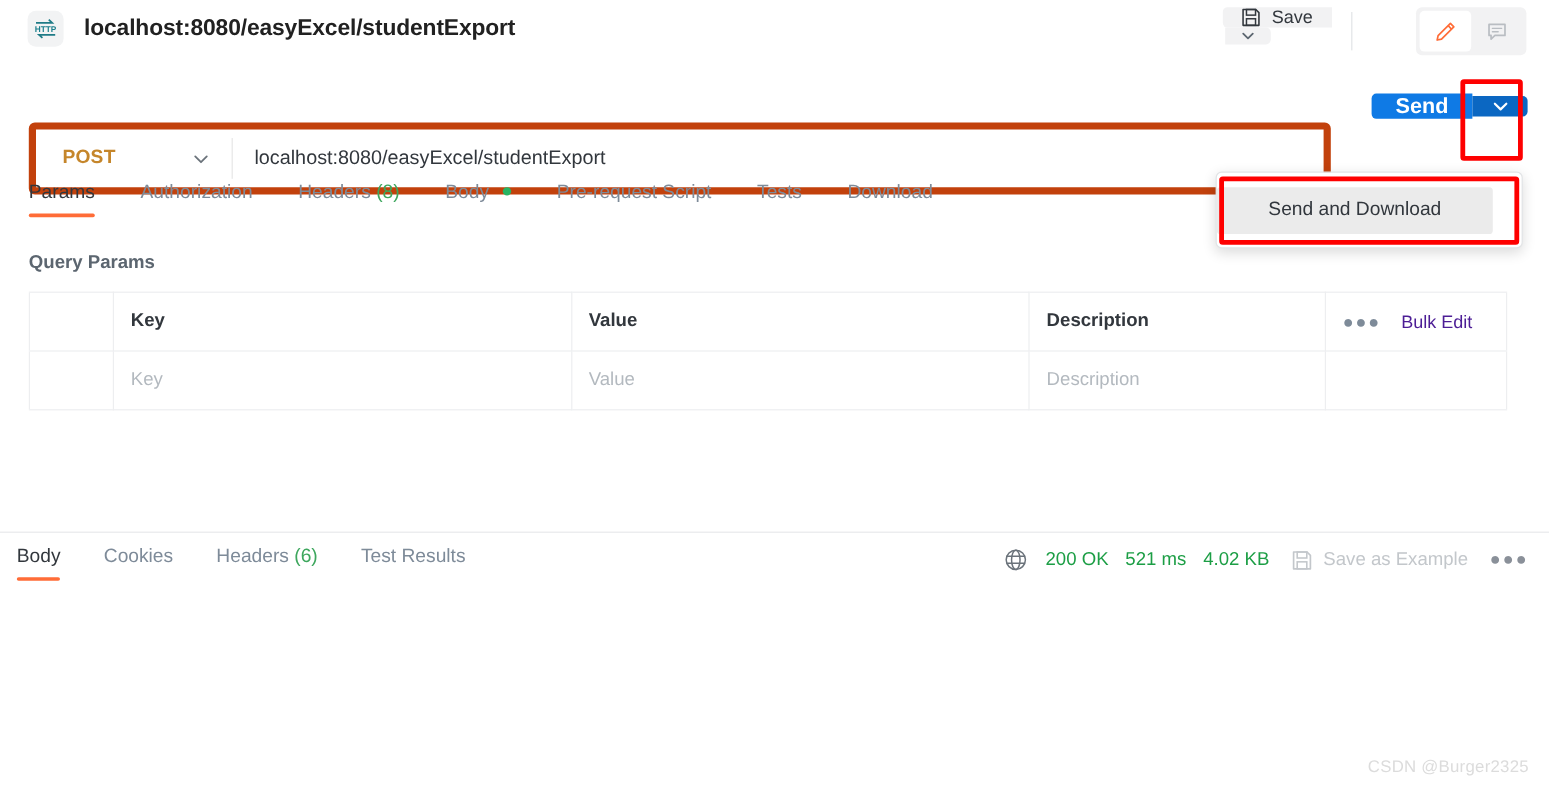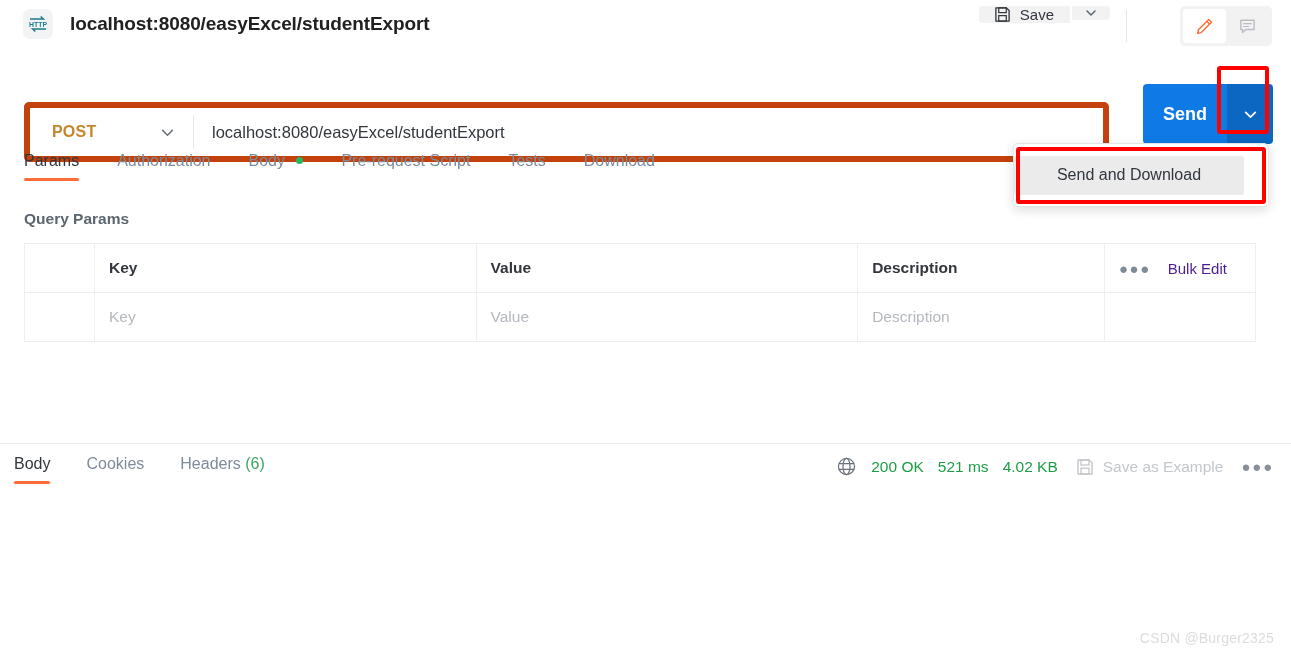--- a/index.html
+++ b/index.html
@@ -22,21 +22,21 @@
     width: 30px; height: 30px; border-radius: 7px;
     background: #f2f3f4; display: flex; align-items: center; justify-content: center;
   }
   .req-title {
     position: absolute; left: 70px; top: 13px;
     font-size: 19px; font-weight: bold; color: #212121; letter-spacing: -0.1px;
     white-space: nowrap;
   }
   .save-group {
     position: absolute; right: 181px; top: 6px;
-    display: flex; align-items: flex-start; height: 40px;
+    display: flex; align-items: flex-start; height: 40px; flex-direction: column;
   }
   .save-btn {
     display: flex; align-items: center; gap: 9px;
     background: #f2f2f3; border: none;
     border-radius: 4px 0 0 4px; padding: 0 16px 0 15px;
     font-family: "Liberation Sans", sans-serif; font-size: 15px; color: #32373d;
     cursor: pointer;
   }
   .save-caret {
     background: #f2f2f3; border: none; border-radius: 0 4px 4px 0;
@@ -72,21 +72,21 @@
   .method-label { font-size: 16px; font-weight: bold; color: #c5862b; letter-spacing: .2px; }
   .method-caret { margin-left: auto; margin-right: 18px; display: flex; }
   .method-divider { width: 1px; height: 34px; background: #e6e6e6; }
   .url-input {
     flex: 1; height: 100%; border: none; outline: none; background: transparent;
     padding: 0 18px; font-family: "Liberation Sans", sans-serif;
     font-size: 16.5px; color: #32373d;
   }
 
   
-  .send-wrap { position: absolute; left: 1143px; top: 84px; display: flex; height: 60px; }
+  .send-wrap { position: absolute; left: 1143px; top: 58px; display: flex; height: 60px; align-items: center; }
   .send-btn {
     width: 84px; background: #0f7ae5; border: none;
     border-radius: 4px 0 0 4px;
     color: #fff; font-family: "Liberation Sans", sans-serif;
     font-size: 18px; font-weight: bold; cursor: pointer;
   }
   .send-caret {
     width: 46px; background: #0b67c2; border: none; border-radius: 0 4px 4px 0;
     display: flex; align-items: center; justify-content: center; cursor: pointer;
   }
@@ -267,20 +267,24 @@
 
   <div class="redbox a"></div>
   <div class="redbox b"></div>
 
   <div class="req-tabs">
     <div class="rtab active">
       <span>Params</span>
     </div>
     <div class="rtab">
       <span>Authorization</span>
+    </div>
+    <div class="rtab">
+      <span>Headers</span>
+      <span class="count">(8)</span>
     </div>
     <div class="rtab">
       <span>Body</span>
       <span class="greendot"></span>
     </div>
     <div class="rtab">
       <span>Pre-request Script</span>
     </div>
     <div class="rtab">
       <span>Tests</span>
@@ -322,20 +326,23 @@
     <div class="stab active">
       <span>Body</span>
     </div>
     <div class="stab">
       <span>Cookies</span>
     </div>
     <div class="stab">
       <span>Headers</span>
       <span class="count">(6)</span>
     </div>
+    <div class="stab">
+      <span>Test Results</span>
+    </div>
   </div>
 
   <div class="resp-meta">
     <span style="display:flex">
       <svg width="21" height="21" viewBox="0 0 22 22">
         <circle cx="11" cy="11" r="8.4" fill="none" stroke="#6b737b" stroke-width="1.3"></circle>
         <ellipse cx="11" cy="11" rx="3.7" ry="8.4" fill="none" stroke="#6b737b" stroke-width="1.3"></ellipse>
         <path d="M2.9 8 H19.1 M2.9 14 H19.1" stroke="#6b737b" stroke-width="1.3"></path>
       </svg>
     </span>

